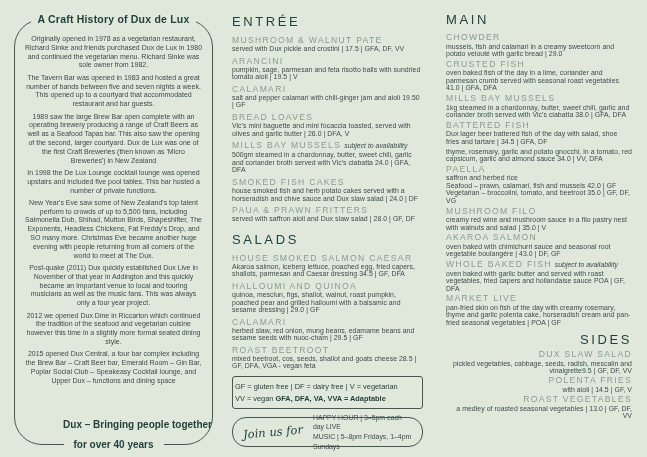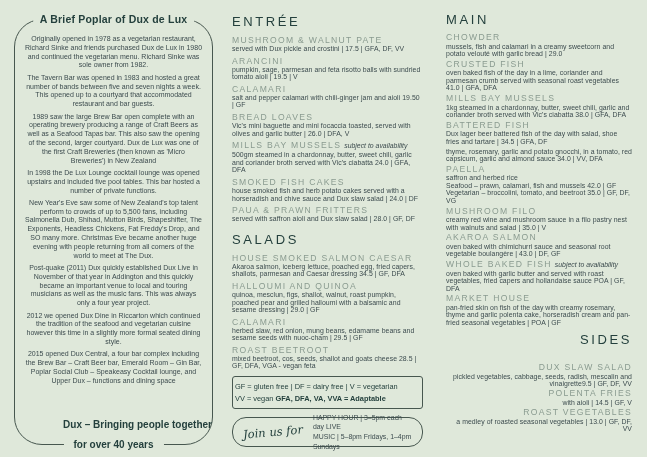--- a/index.html
+++ b/index.html
@@ -44,30 +44,30 @@
   .legend{margin-top:6px;border:1px solid var(--line);border-radius:3px;
     text-align:left;font-size:7.4px;line-height:1.55;padding:4px 2px;color:var(--dark);}
   .legend b{font-weight:bold;}
   .promo{margin-top:8px;border:1px solid var(--line);border-radius:14px;
     display:flex;align-items:center;gap:10px;padding:3px 10px;height:22px;}
   .promo-script{font-family:"DejaVu Serif",serif;font-style:italic;font-size:11.5px;
     color:var(--dark);transform:rotate(-5deg);white-space:nowrap;flex:0 0 auto;}
   .promo-text{font-size:6.9px;line-height:1.4;color:var(--ink);}
   
   .sides{text-align:right;margin-top:6px;}
-  .sides .sec{margin-bottom:16px;}
+  .sides .sec{margin-bottom:3px;}
   .sides .mi{margin-bottom:2px;}
 </style>
 </head>
 <body>
 
 <div class="page">
 
   <div class="hist">
-    <div class="hist-title">A Brief Poplar of Dux de Lux</div>
+    <div class="hist-title">A Craft History of Dux de Lux</div>
     <div class="hist-body">
       <p>Originally opened in 1978 as a vegetarian restaurant, Richard Sinke and friends purchased Dux de Lux in 1980 and continued the vegetarian menu. Richard Sinke was sole owner from 1982.</p>
       <p>The Tavern Bar was opened in 1983 and hosted a great number of bands between five and seven nights a week. This opened up to a courtyard that accommodated restaurant and bar guests.</p>
       <p>1989 saw the large Brew Bar open complete with an operating brewery producing a range of Craft Beers as well as a Seafood Tapas bar.  This also saw the opening of the second, larger courtyard.  Dux de Lux was one of the first Craft Breweries (then known as 'Micro Breweries') in New Zealand</p>
       <p>In 1998 the De Lux Lounge cocktail lounge was opened upstairs and included five pool tables.  This bar hosted a number of private functions.</p>
       <p>New Year's Eve saw some of New Zealand's top talent perform to crowds of up to 5,500 fans, including Salmonella Dub, Shihad, Mutton Birds, Shapeshifter, The Exponents, Headless Chickens, Fat Freddy's Drop, and SO many more. Christmas Eve became another huge evening with people returning from all corners of the world to meet at The Dux.</p>
       <p>Post-quake (2011) Dux quickly established Dux Live in November of that year in Addington and this quickly became an important venue to local and touring musicians as well as the music fans.  This was always only a four year project.</p>
       <p>2012 we opened Dux Dine in Riccarton which continued the tradition of the seafood and vegetarian cuisine however this time in a slightly more formal seated dining style.</p>
       <p>2015 opened Dux Central, a four bar complex including the Brew Bar – Craft Beer bar, Emerald Room – Gin Bar, Poplar Social Club – Speakeasy Cocktail lounge, and Upper Dux – functions and dining space</p>
     </div>
@@ -174,21 +174,21 @@
     </div>
     <div class="mi">
       <div class="mi-name">AKAROA SALMON</div>
       <div class="mi-desc">oven baked with chimichurri sauce and seasonal root vegetable boulangère | 43.0 | DF, GF</div>
     </div>
     <div class="mi">
       <div class="mi-name"><span>WHOLE BAKED FISH</span><span class="note">subject to availability</span></div>
       <div class="mi-desc">oven baked with garlic butter and served with roast vegetables, fried capers and hollandaise sauce POA | GF, DFA</div>
     </div>
     <div class="mi">
-      <div class="mi-name">MARKET HOUSE</div>
+      <div class="mi-name">MARKET LIVE</div>
       <div class="mi-desc">pan-fried skin on fish of the day with creamy rosemary, thyme and garlic polenta cake, horseradish cream and pan-fried seasonal vegetables | POA | GF</div>
     </div>
 
     <div class="sides">
       <h2 class="sec">SIDES</h2>
       <div class="mi">
         <div class="mi-name">DUX SLAW SALAD</div>
         <div class="mi-desc">pickled vegetables, cabbage, seeds, radish, mescalin and vinaigrette9.5 | GF, DF, VV</div>
       </div>
       <div class="mi">

